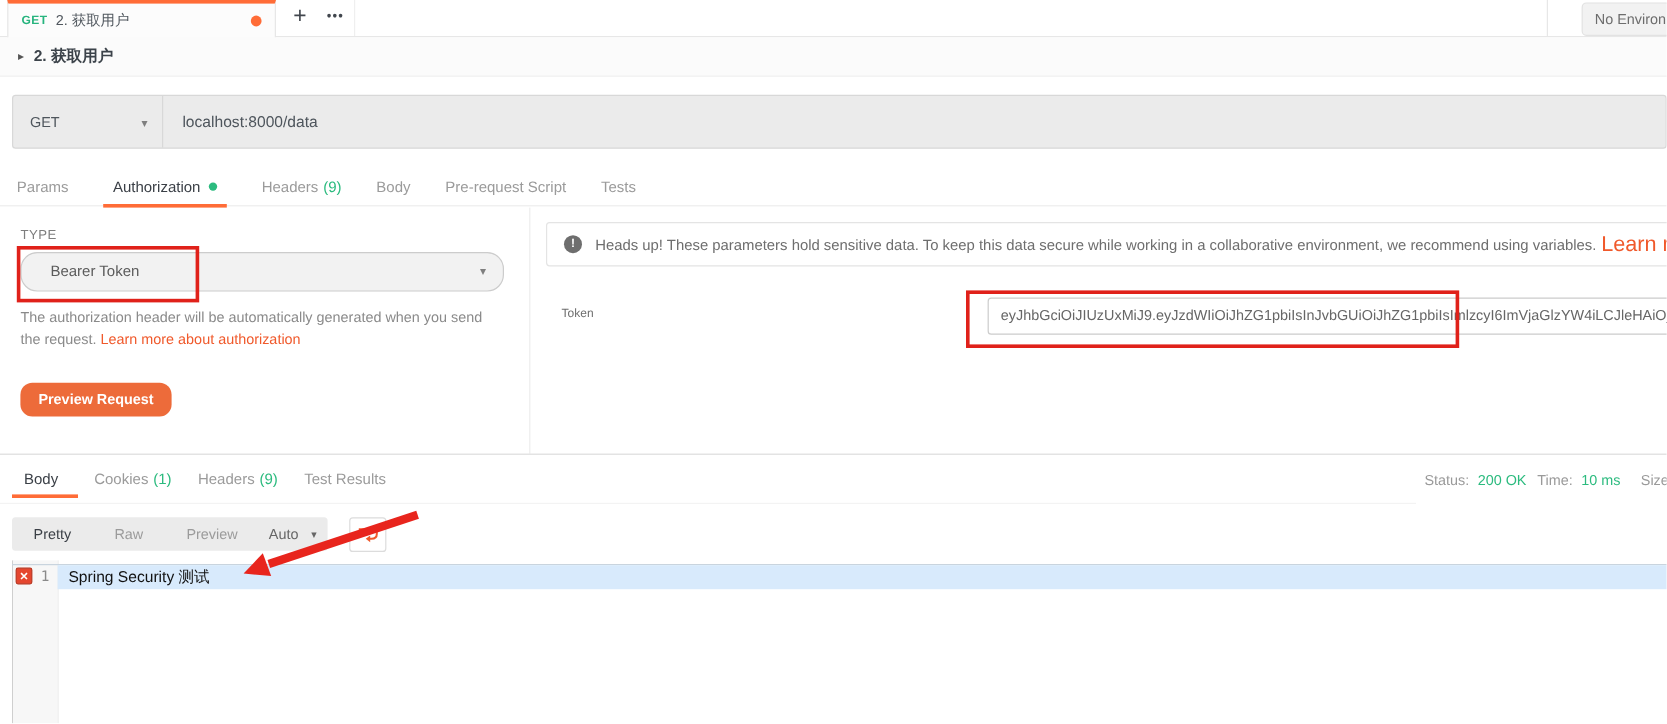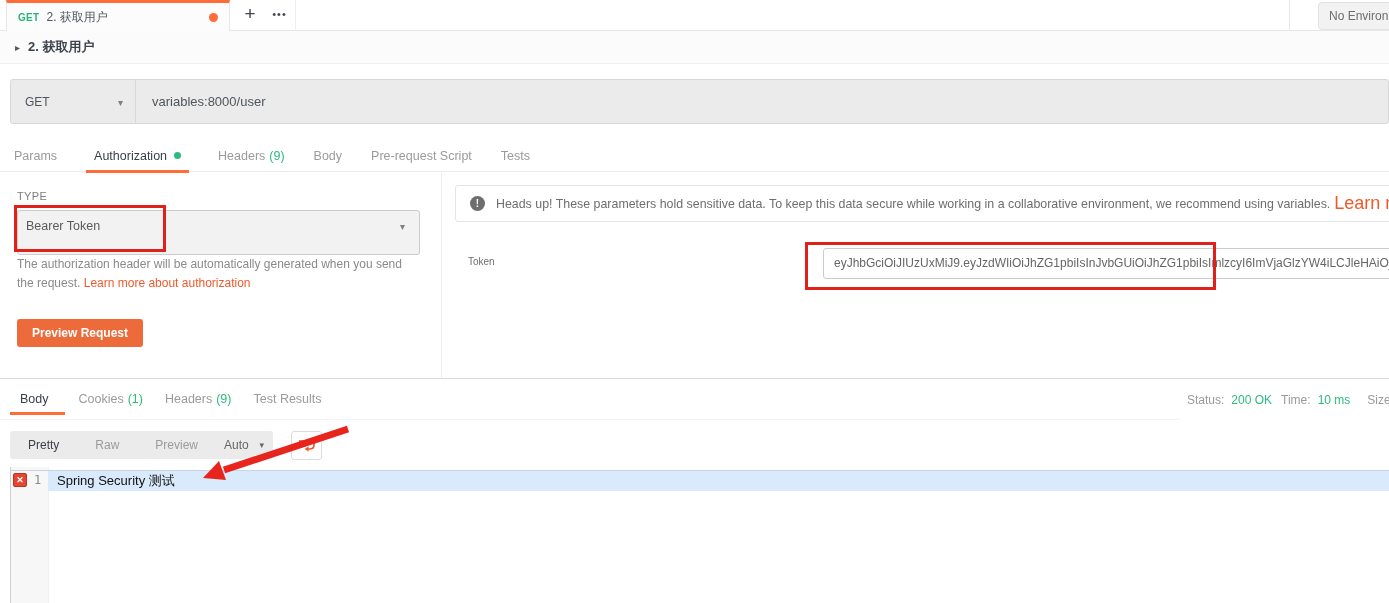--- a/index.html
+++ b/index.html
@@ -41,26 +41,26 @@
   .rtab{font-size:12.5px;color:#9b9b9b;display:flex;align-items:center;height:32px;position:relative;cursor:pointer;white-space:nowrap}
   .rtab.active{color:#3a3f46;padding:0 8px}
   .rtab.active::after{content:"";position:absolute;left:0;right:0;bottom:-1px;height:3px;background:#ff6c37}
   .dot-green{width:7px;height:7px;border-radius:50%;background:#2cbb7f;margin-left:7px}
   .count-green{color:#2cbb7f;margin-left:4px}
 
   
   .auth-divider{position:absolute;left:441px;top:173px;width:1px;height:205px;background:#ededed}
   .panel-bottom{position:absolute;left:0;top:378px;width:1389px;height:1px;background:#dcdcdc}
   .type-label{position:absolute;left:17px;top:190px;font-size:11px;color:#7e7e7e;letter-spacing:.4px}
-  .type-select{position:absolute;left:17px;top:210px;width:403px;height:45px;box-sizing:border-box;background:#f2f2f2;
-      border:1px solid #ccc;border-radius:3px;line-height:31px;padding-left:8px;font-size:12.5px;color:#5b5b5b;cursor:pointer}
+  .type-select{position:absolute;left:17px;top:210px;width:403px;height:33px;box-sizing:border-box;background:#f2f2f2;
+      border:1px solid #ccc;border-radius:14px;line-height:31px;padding-left:24px;font-size:12.5px;color:#5b5b5b;cursor:pointer}
   .type-caret{position:absolute;right:14px;top:0;color:#7f7f7f;font-size:10px}
   .auth-helper{position:absolute;left:17px;top:255px;width:402px;font-size:12px;line-height:19px;color:#8a8a8a}
   .link-orange{color:#f0592b;cursor:pointer}
-  .preview-btn{position:absolute;left:17px;top:319px;height:28px;padding:0 15px;background:#ed6b3a;border-radius:3px;
+  .preview-btn{position:absolute;left:17px;top:319px;height:28px;padding:0 15px;background:#ed6b3a;border-radius:10px;
       color:#fff;font-size:12px;line-height:28px;font-weight:700;cursor:pointer}
 
   .headsup{position:absolute;left:455px;top:185px;width:940px;height:37px;box-sizing:border-box;border:1px solid #e4e4e4;
       border-radius:3px;background:#fff;display:flex;align-items:center;padding:0 14px;white-space:nowrap;overflow:hidden}
   .headsup-icon{width:15px;height:15px;border-radius:50%;background:#6e6e6e;color:#fff;font-size:10px;font-weight:700;
       text-align:center;line-height:15px;margin-right:11px;flex:none}
   .headsup-text{font-size:12.4px;color:#6e6e6e}
   .headsup .link-orange{margin-left:4px;font-size:18px}
 
   .token-label{position:absolute;left:468px;top:256px;font-size:10px;color:#6e6e6e}
@@ -123,21 +123,21 @@
     <span class="collapse-caret">▸</span>
     <span class="req-title">2. 获取用户</span>
   </div>
 
   <div class="url-bar">
     <div class="method-cell">
       <span class="method-text">GET</span>
       <span class="method-caret">▾</span>
     </div>
     <div class="url-divider"></div>
-    <div class="url-text">variables:8000/user</div>
+    <div class="url-text">localhost:8000/data</div>
   </div>
 
   <div class="req-tabs">
     <div class="rtab">
       <span>Params</span>
     </div>
     <div class="rtab active">
       <span>Authorization</span>
       <span class="dot-green"></span>
     </div>

